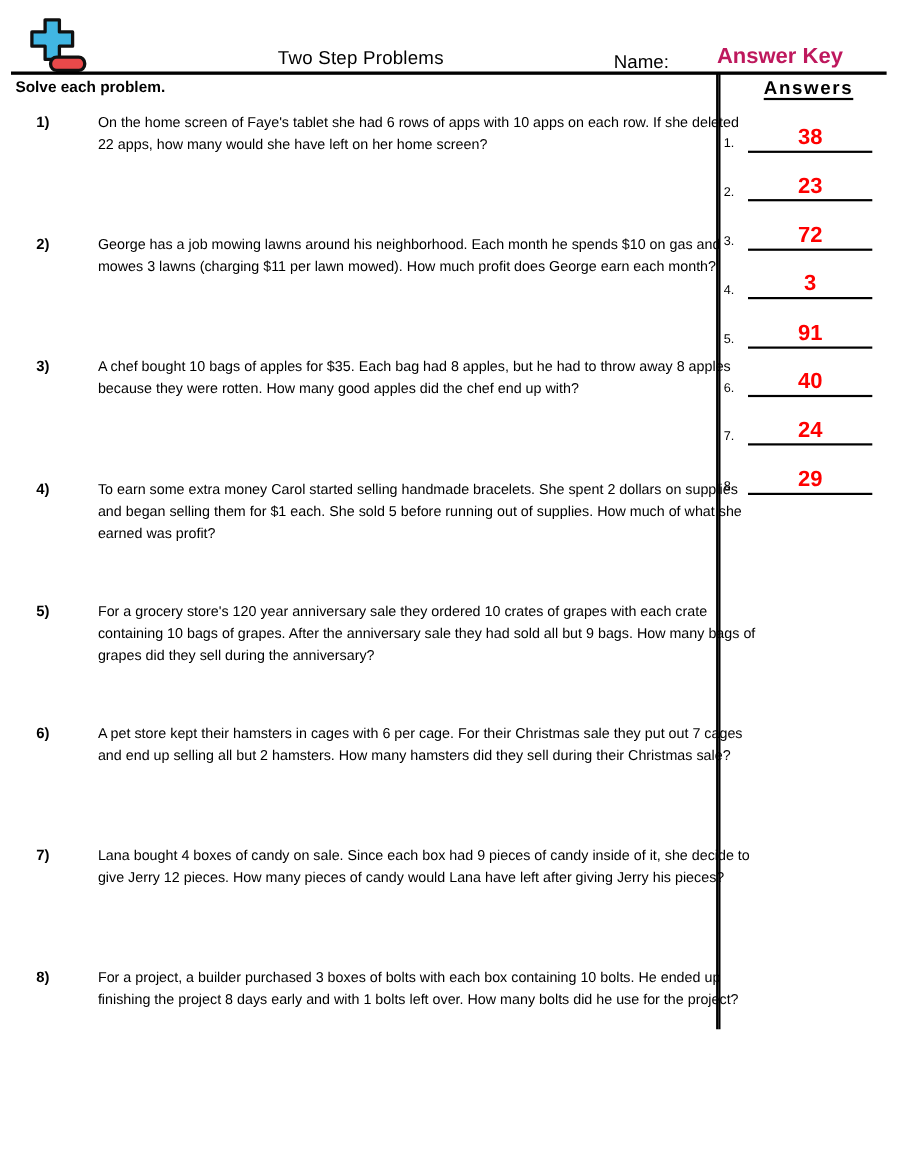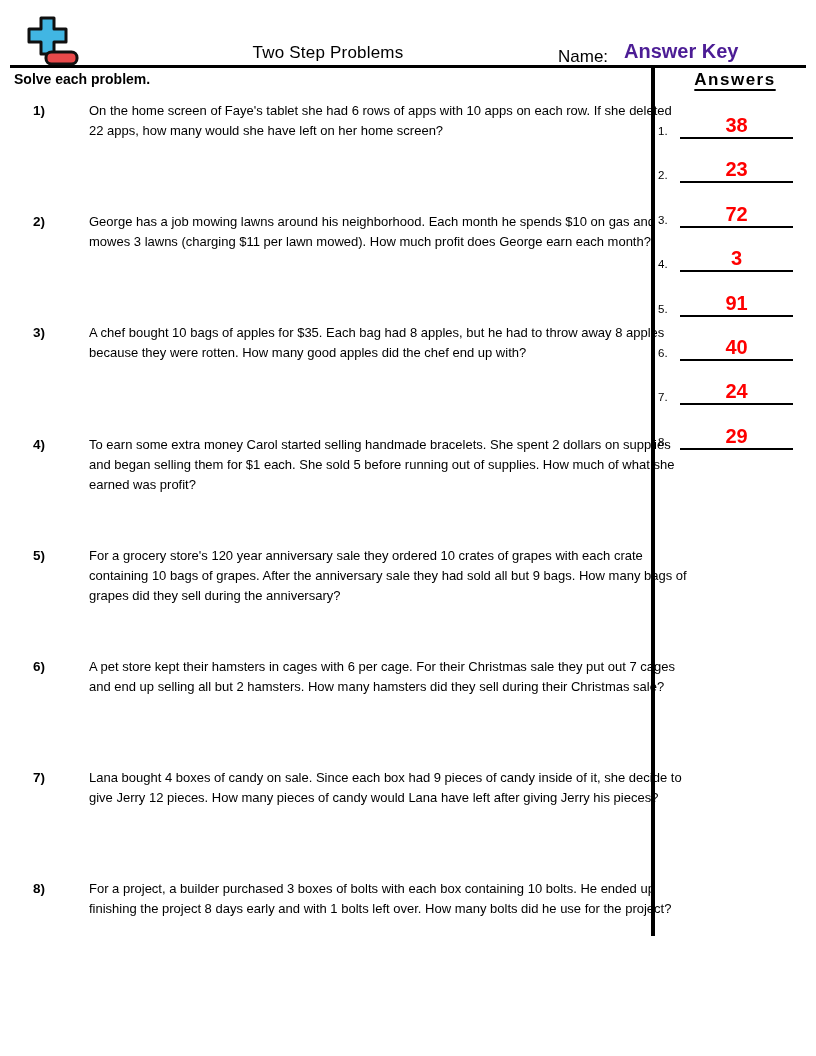--- a/index.html
+++ b/index.html
@@ -18,21 +18,21 @@
 
   
   .logo { position: absolute; left: 22px; top: 14px; width: 58px; height: 52px; }
   .page-title {
     position: absolute; left: 0; top: 43px; width: 656px;
     text-align: center; font-size: 17px; letter-spacing: .2px;
   }
   .name-label { position: absolute; left: 558px; top: 47px; font-size: 17px; }
   .name-value {
     position: absolute; left: 624px; top: 40px; width: 170px;
-    font-size: 20px; font-weight: bold; color: #4c1d95; 
+    font-size: 20px; font-weight: bold; color: #be185d; text-align: center;
   }
   .rule { position: absolute; left: 10px; width: 796px; height: 3px; background: #000; }
   .rule-top { top: 65px; }
   .rule-bottom { top: 993px; height: 2.5px; }
 
   .instructions { position: absolute; left: 14px; top: 71px; font-size: 14px; font-weight: bold; }
 
   
   .v-divider {
     position: absolute; left: 651px; top: 67px; height: 927px;

